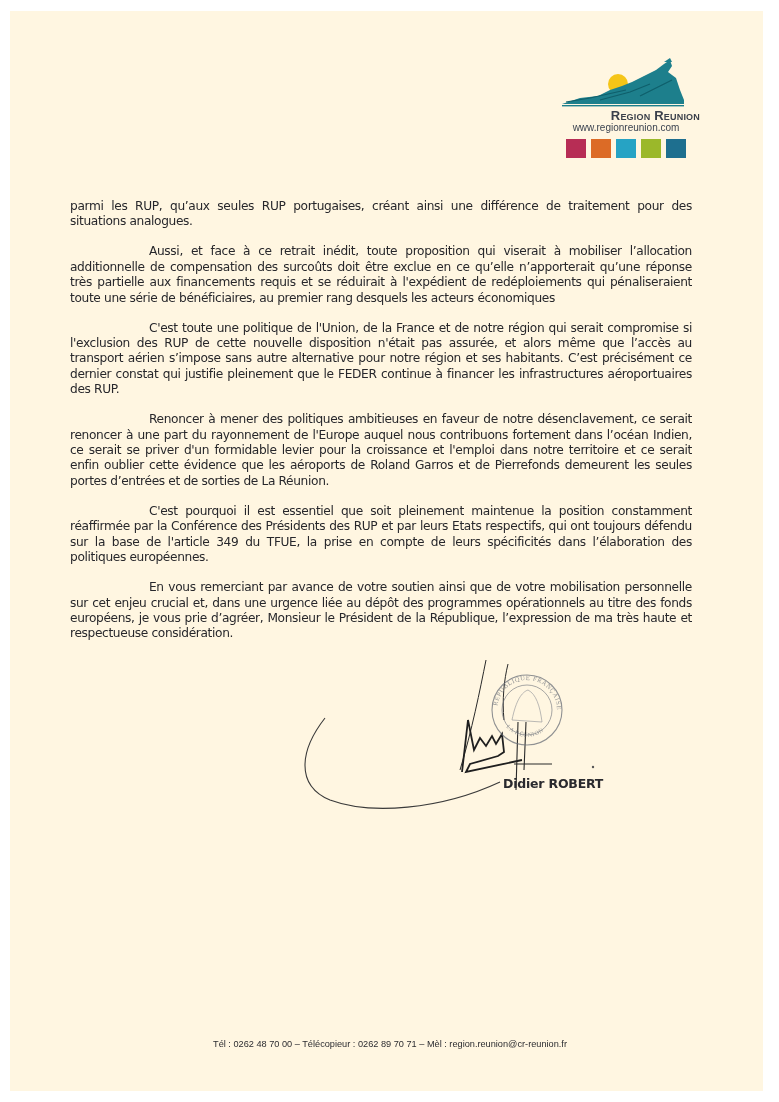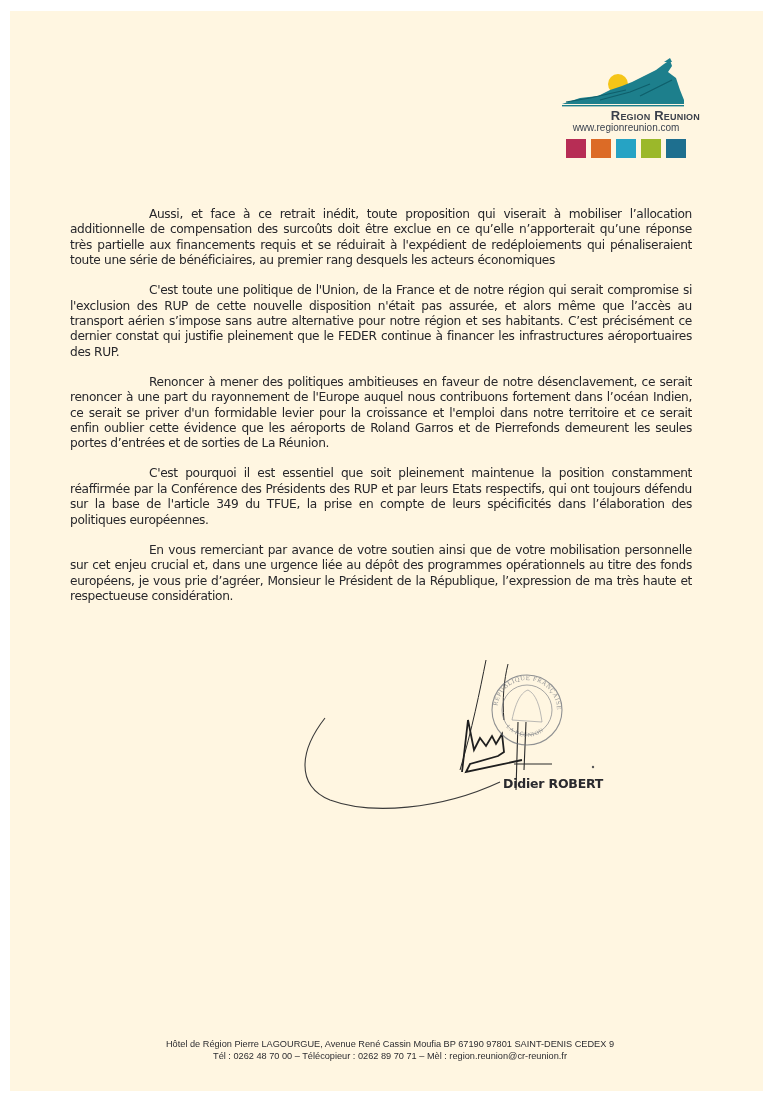--- a/index.html
+++ b/index.html
@@ -93,20 +93,21 @@
   <div class="swatches">
     <div class="swatch" style="background:#b72d55"></div>
     <div class="swatch" style="background:#dc6b26"></div>
     <div class="swatch" style="background:#26a3c4"></div>
     <div class="swatch" style="background:#9bb82a"></div>
     <div class="swatch" style="background:#1e6f8f"></div>
   </div>
 </div>
 
 <div class="body-text">
+  <p class="para">parmi les RUP, qu’aux seules RUP portugaises, créant ainsi une différence de traitement pour des situations analogues.</p>
   <p class="para indent">Aussi, et face à ce retrait inédit, toute proposition qui viserait à mobiliser l’allocation additionnelle de compensation des surcoûts doit être exclue en ce qu’elle n’apporterait qu’une réponse très partielle aux financements requis et se réduirait à l'expédient de redéploiements qui pénaliseraient toute une série de bénéficiaires, au premier rang desquels les acteurs économiques</p>
   <p class="para indent">C'est toute une politique de l'Union, de la France et de notre région qui serait compromise si l'exclusion des RUP de cette nouvelle disposition n'était pas assurée, et alors même que l’accès au transport aérien s’impose sans autre alternative pour notre région et ses habitants. C’est précisément ce dernier constat qui justifie pleinement que le FEDER continue à financer les infrastructures aéroportuaires des RUP.</p>
   <p class="para indent">Renoncer à mener des politiques ambitieuses en faveur de notre désenclavement, ce serait renoncer à une part du rayonnement de l'Europe auquel nous contribuons fortement dans l’océan Indien, ce serait se priver d'un formidable levier pour la croissance et l'emploi dans notre territoire et ce serait enfin oublier cette évidence que les aéroports de Roland Garros et de Pierrefonds demeurent les seules portes d’entrées et de sorties de La Réunion.</p>
   <p class="para indent">C'est pourquoi il est essentiel que soit pleinement maintenue la position constamment réaffirmée par la Conférence des Présidents des RUP et par leurs Etats respectifs, qui ont toujours défendu sur la base de l'article 349 du TFUE, la prise en compte de leurs spécificités dans l’élaboration des politiques européennes.</p>
   <p class="para indent">En vous remerciant par avance de votre soutien ainsi que de votre mobilisation personnelle sur cet enjeu crucial et, dans une urgence liée au dépôt des programmes opérationnels au titre des fonds européens, je vous prie d’agréer, Monsieur le Président de la République, l’expression de ma très haute et respectueuse considération.</p>
 </div>
 
 <div class="signature-area">
   <svg class="sig-svg" viewBox="0 0 330 160">
 
@@ -132,15 +133,14 @@
       <text font-family="Liberation Serif, serif" font-size="6" fill="#6a6f78" letter-spacing="0.6">
         <textPath href="#stampBottom" startOffset="8">LA RÉUNION</textPath>
       </text>
     </g>
     <circle cx="303" cy="107" r="1.2" fill="#555"></circle>
   </svg>
 </div>
 <div class="signer-name">Didier ROBERT</div>
 
 <div class="footer">
-  <div>Hôtel de  Région Pierre LAGOURGUE, Avenue René Cassin Moufia BP 67190 97801 SAINT-DENIS CEDEX 9</div>
   <div>Tél : 0262 48 70 00 – Télécopieur : 0262 89 70 71 – Mèl : region.reunion@cr-reunion.fr</div>
 </div>
 
 </body></html>

